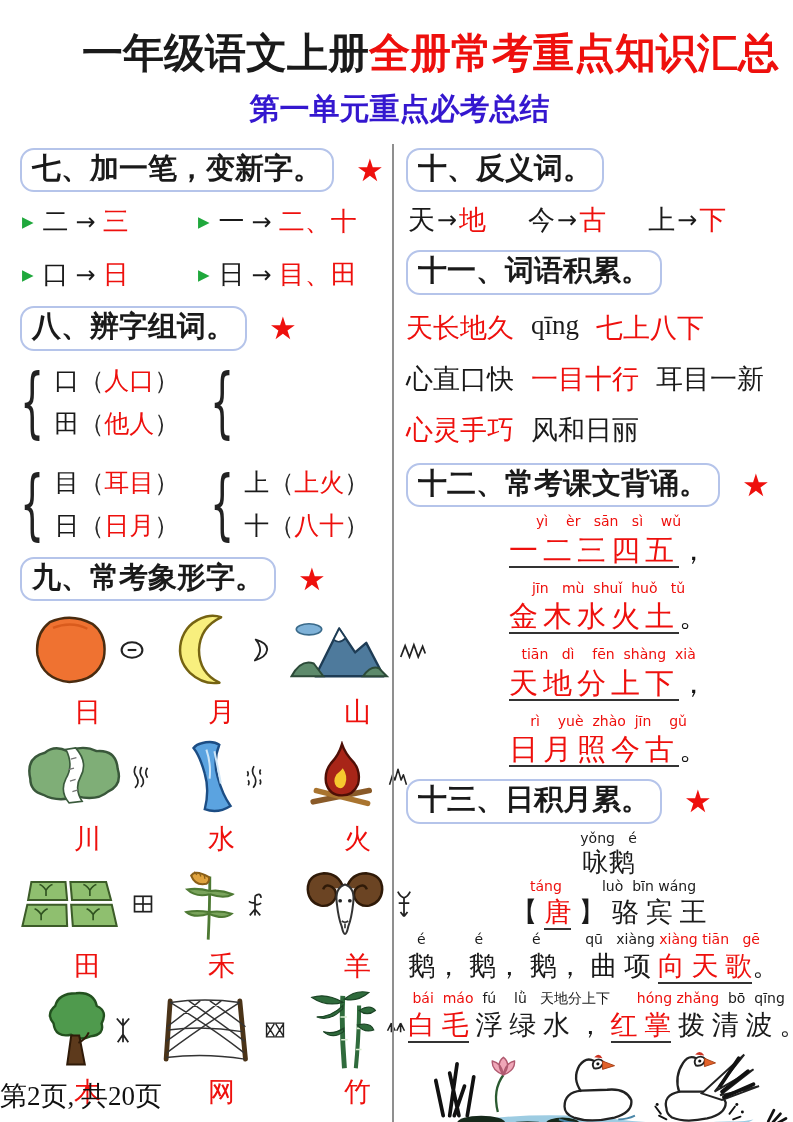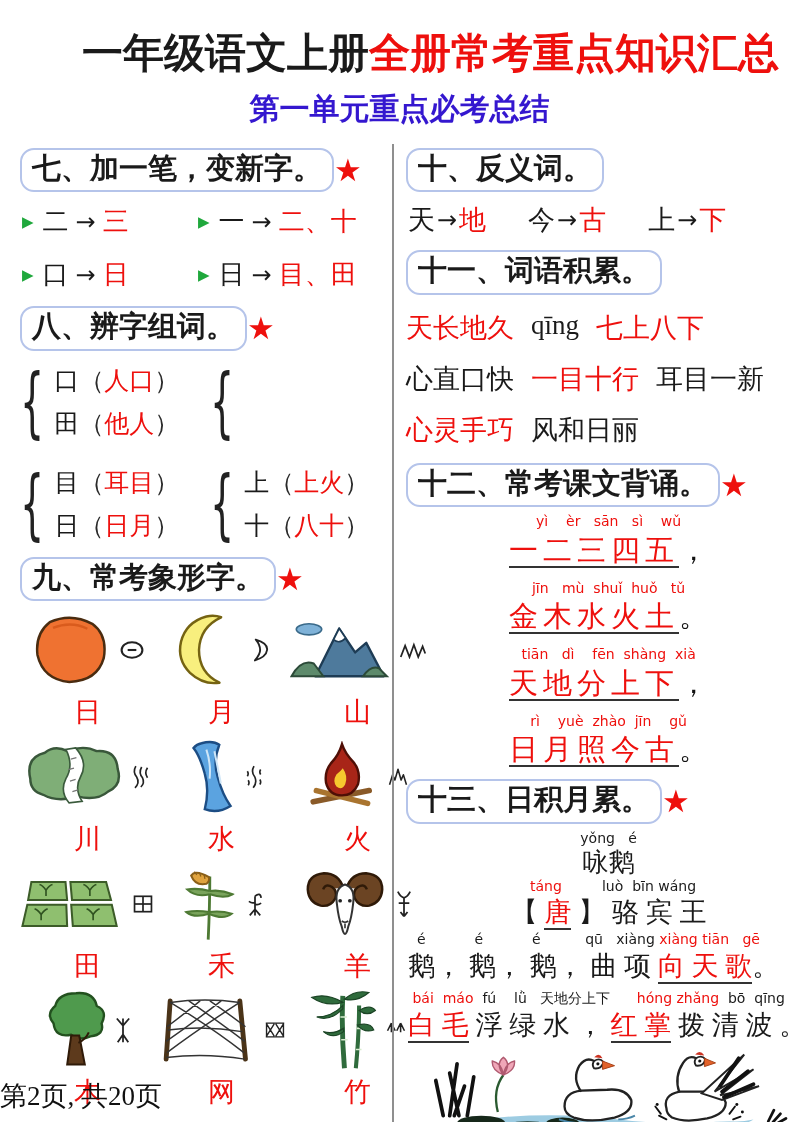--- a/index.html
+++ b/index.html
@@ -12,21 +12,21 @@
     width:793px;height:1122px;background:#fff;color:var(--ink);
     font-family:"Liberation Serif","DejaVu Serif",serif;overflow:hidden;
   }
   .page{width:100%;height:100%;padding:30px 14px 0 20px;position:relative}
   .title{text-align:right;font-weight:bold;font-size:41px;line-height:1.15;white-space:nowrap}
   .title .t-red{color:var(--red)}
   .subtitle{text-align:center;font-weight:bold;font-size:30px;color:var(--blue);margin-top:12px}
   .columns{display:flex;align-items:stretch;margin-top:14px}
   .col-left{width:372px;padding-right:4px}
   .col-right{flex:1;border-left:2px solid #8f8f8f;padding-left:12px}
-  .sec-head{display:flex;align-items:center;gap:0;margin:4px 0 6px}
+  .sec-head{display:flex;align-items:center;gap:22px;margin:4px 0 6px}
   .sec-box{border:2.5px solid var(--boxborder);border-radius:14px;padding:2px 10px 5px;
     font-size:29px;font-weight:bold;line-height:1.15;background:#fff;white-space:nowrap}
   .star{color:var(--red);font-size:31px;line-height:1}
   .red{color:var(--red)}
   .u{border-bottom:2.5px solid #333;padding-bottom:1px}
   .pre{white-space:pre}
   
   .s7-items{display:grid;grid-template-columns:176px 1fr;row-gap:18px;font-size:26px;margin:12px 0 14px 2px}
   .s7item{display:flex;align-items:center;gap:7px;white-space:nowrap}
   .bullet{color:var(--green);font-size:15px;margin-right:2px}

